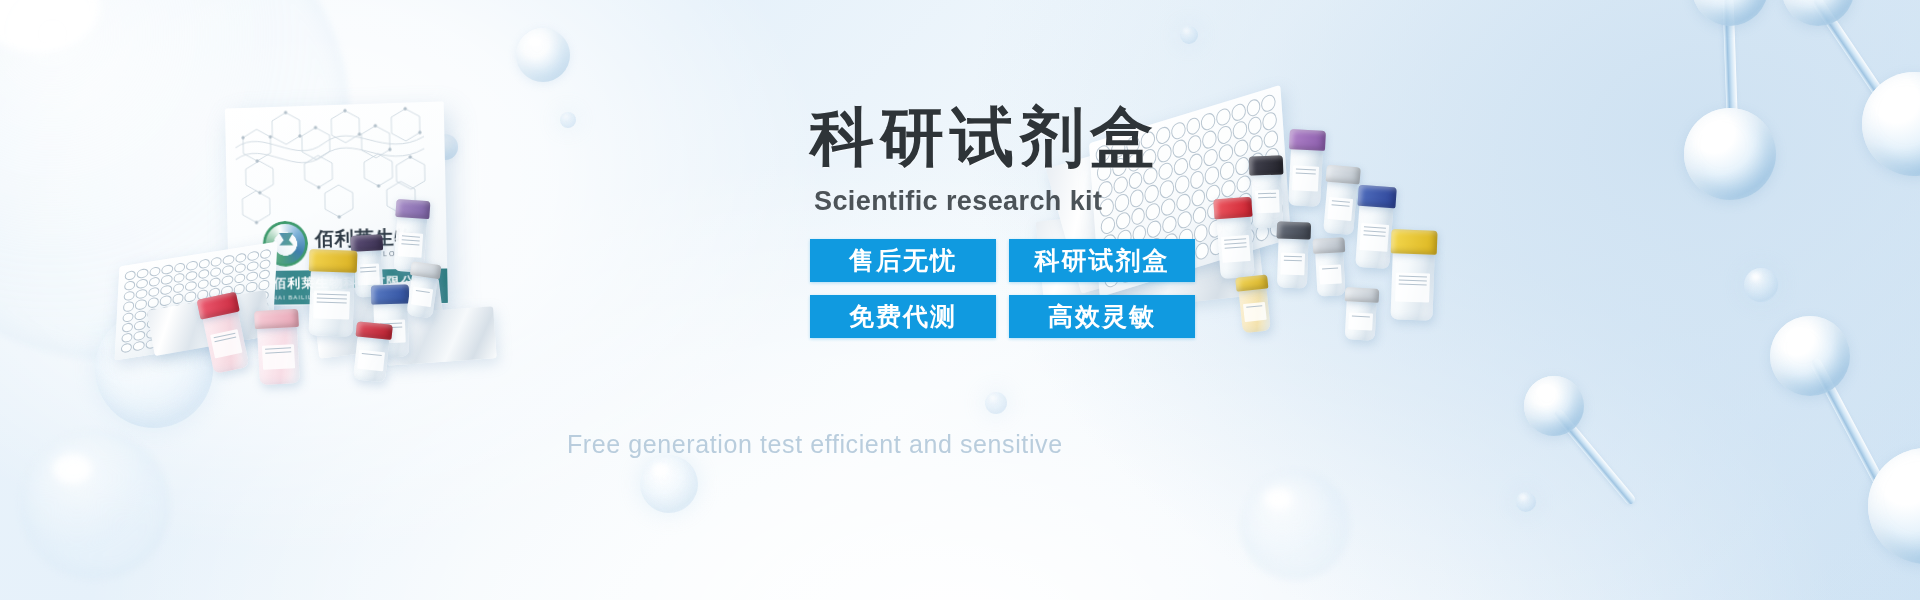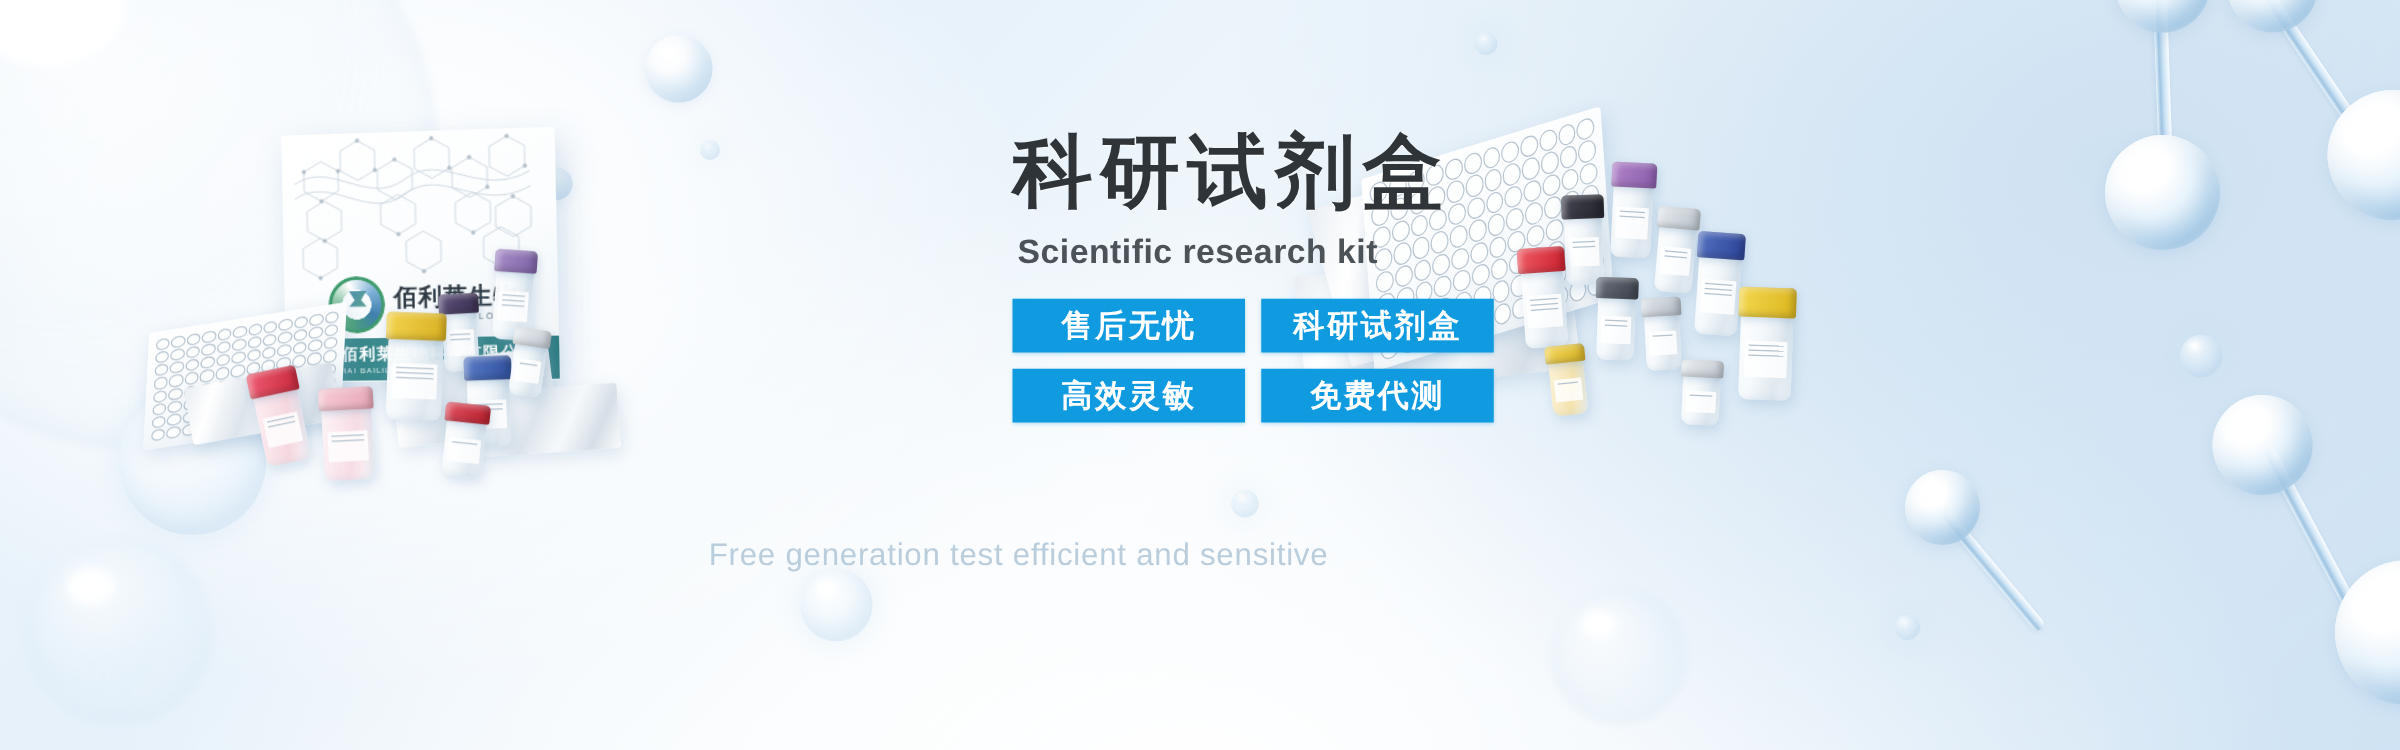--- a/index.html
+++ b/index.html
@@ -630,22 +630,22 @@
     </div>
   </div>
 
   <div class="content">
     <div class="title">科研试剂盒</div>
     <div class="subtitle">Scientific research kit</div>
 
     <div class="badges">
       <div class="badge">售后无忧</div>
       <div class="badge">科研试剂盒</div>
+      <div class="badge">免费代测</div>
       <div class="badge">高效灵敏</div>
-      <div class="badge">免费代测</div>
     </div>
   </div>
 
   <div class="taglines">
     <div class="tagline">Free generation test efficient and sensitive</div>
   </div>
 
 </div>
 
 </body></html>

